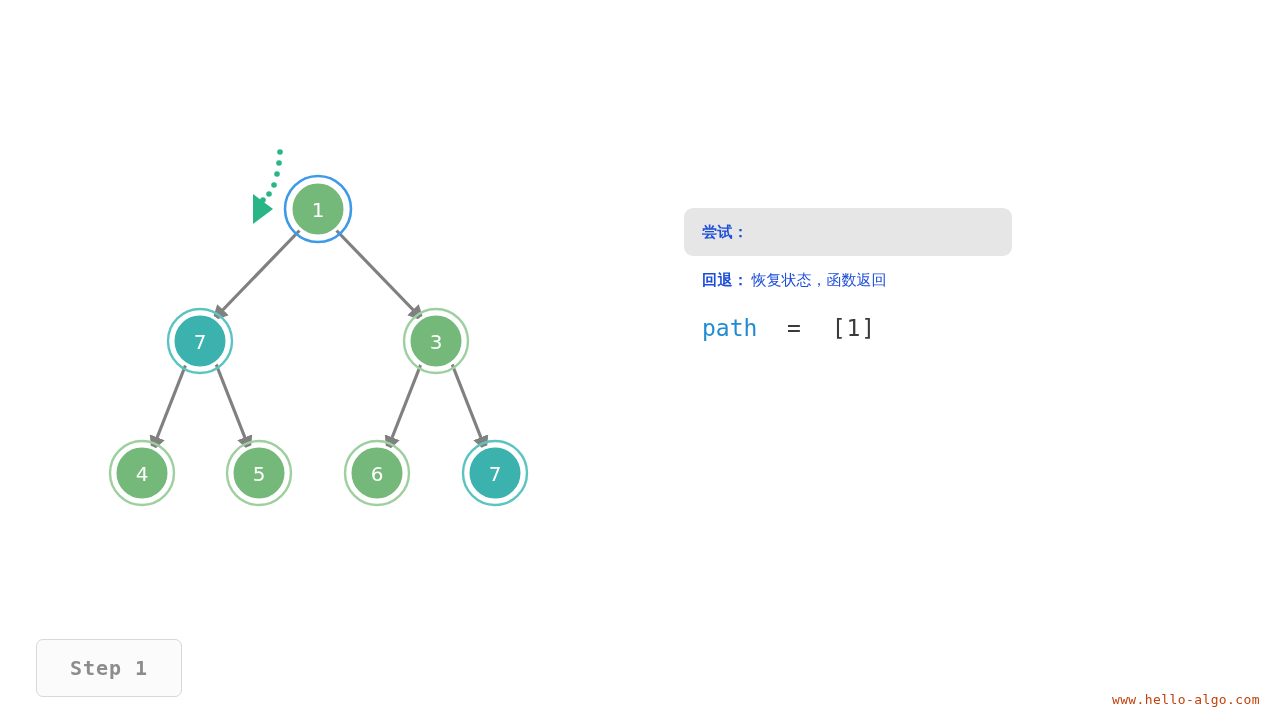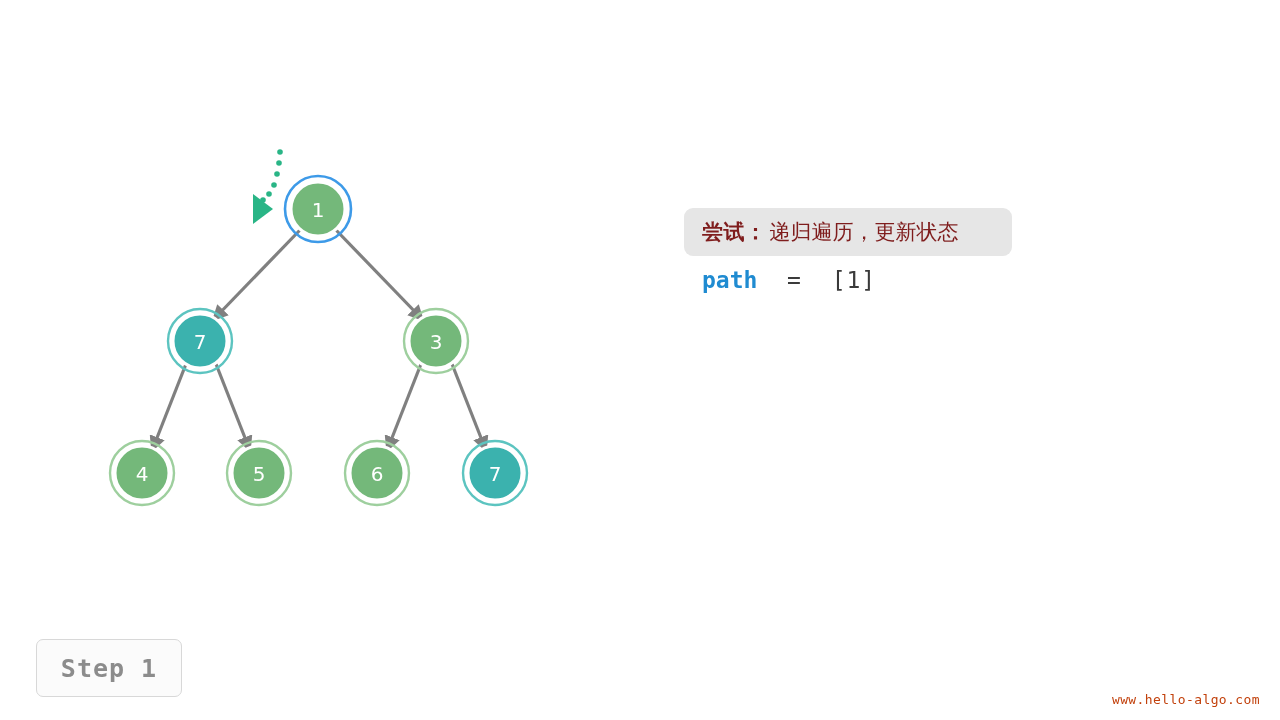--- a/index.html
+++ b/index.html
@@ -39,22 +39,22 @@
     left: 684px;
     top: 208px;
     width: 520px;
   }
   .info-row {
     height: 48px;
     display: flex;
     align-items: center;
     padding: 0 18px;
     box-sizing: border-box;
-    font-size: 21px;
-    color: #7f1d1d;
+    font-size: 15px;
+    color: #1d4ed8;
     white-space: nowrap;
   }
   .info-row.highlight {
     background: #e6e6e6;
     border-radius: 9px;
     width: 328px;
   }
   .info-key {
     font-weight: bold;
     letter-spacing: 0.5px;
@@ -68,39 +68,39 @@
     height: 48px;
     display: flex;
     align-items: center;
     padding: 0 18px;
     box-sizing: border-box;
     font-family: "DejaVu Sans Mono", "Liberation Mono", monospace;
     font-size: 23px;
     white-space: pre;
   }
   .code-row.spacer { height: 70px; }
-  .var-path { color: #1f8bd1; font-weight: bold; }
+  .var-path { color: #1f8bd1; font-weight: normal; }
   .var-res  { color: #2f9e8f; font-weight: bold; }
   .code-rest { color: #3a3a3a; letter-spacing: 1px; }
 
   
   #step-badge {
     position: absolute;
     left: 36px;
     top: 639px;
     width: 144px;
     height: 56px;
     border: 1px solid #d8d8d8;
     border-radius: 7px;
     background: #fbfbfb;
     display: flex;
     align-items: center;
     justify-content: center;
     font-family: "DejaVu Sans Mono", "Liberation Mono", monospace;
-    font-size: 25px;
+    font-size: 20px;
     font-weight: bold;
     color: #8c8c8c;
     letter-spacing: 1px;
   }
 
   
   #watermark {
     position: absolute;
     right: 20px;
     bottom: 13px;
@@ -181,23 +181,26 @@
       <circle cx="495" cy="473" r="27" fill="#3bb2ae" stroke="#ffffff" stroke-width="3"></circle>
       <text class="node-label" x="495" y="474">7</text>
     </g>
   </svg>
 </div>
 
 <div id="info-panel">
 
   <div class="info-row highlight">
     <span class="info-key">尝试：</span>
-    <span class="info-val">递归遍历，更新状态</span>
   </div>
 
+  <div class="info-row">
+    <span class="info-key">回退：</span>
+    <span class="info-val">恢复状态，函数返回</span>
+  </div>
 
   <div class="code-row">
     <span class="var-path">path</span>
     <span class="code-rest">  =  [1]</span>
   </div>
 
   <div class="code-row spacer"></div>
 
 </div>
 

